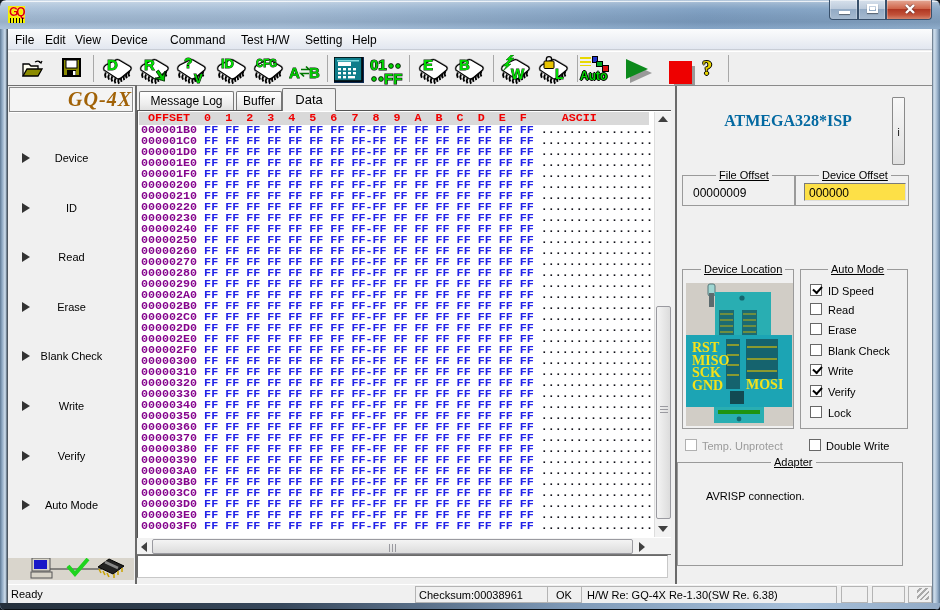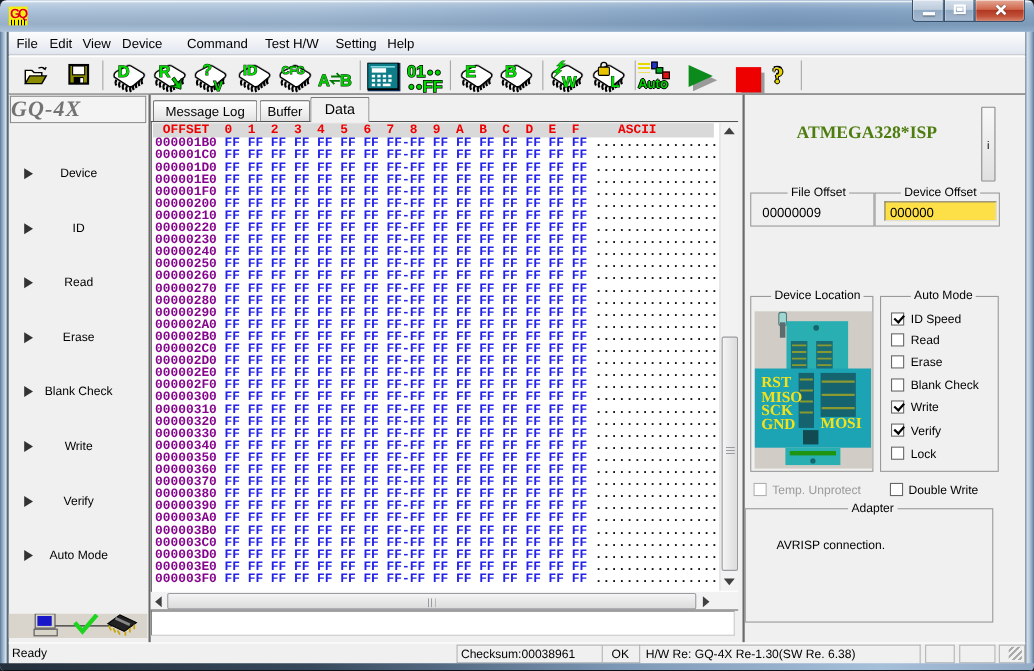--- a/index.html
+++ b/index.html
@@ -35,21 +35,21 @@
 
 #menu {position:absolute;left:8px;right:8px;top:29px;height:21px;background:linear-gradient(180deg,#fbfcfd 0%,#f2f4f7 40%,#e2e7f0 100%);border-bottom:1px solid #c8cdd6;font-size:12px;color:#000;}
 #menu span {position:absolute;top:4px;}
 
 #tbar {position:absolute;left:8px;right:8px;top:51px;height:36px;background:#efefef;border-top:1px solid #fff;border-bottom:2px solid #6f6f6f;}
 .tsep {position:absolute;top:3px;height:27px;width:1px;background:#a8a8a8;}
 
 #client {position:absolute;left:8px;right:8px;top:86px;bottom:25px;background:#f0f0f0;}
 
 #logo {position:absolute;left:1px;top:1px;width:124px;height:25px;background:#f4f4f4;border:1px solid #8a8a8a;box-shadow:1px 1px 0 #fff;}
-#logo b {position:absolute;left:0;right:0;top:0px;text-align:left;font:bold italic 20px "Liberation Serif",serif;color:#737373;letter-spacing:1px;}
+#logo b {position:absolute;left:0;right:0;top:0px;text-align:right;font:bold italic 20px "Liberation Serif",serif;color:#a16207;letter-spacing:1px;}
 .sbtn {position:absolute;left:0px;width:127px;text-align:center;font-size:11px;color:#000;}
 .sbtn:before {content:"";position:absolute;left:14px;top:1px;width:0;height:0;border-left:8px solid #333;border-top:5px solid transparent;border-bottom:5px solid transparent;}
 #sstrip {position:absolute;left:0px;top:472px;width:126px;height:22px;background:#d9d5cc;}
 
 #vdiv1 {position:absolute;left:127px;top:0;width:2px;bottom:0;background:#6a6a6a;}
 #vdiv2 {position:absolute;left:667px;top:0;width:2px;bottom:0;background:#6a6a6a;}
 #htop {position:absolute;left:129px;right:0px;top:-1px;height:1px;background:#8a8a8a;}
 
 .tab {position:absolute;border:1px solid #777;border-bottom:none;border-radius:2px 2px 0 0;background:linear-gradient(180deg,#fff,#ececec 70%,#e0e0e0);font-size:12px;text-align:center;color:#000;}
 #tabData {background:#f1f1f1;z-index:3;}
@@ -65,24 +65,24 @@
 .ha {color:#101018;letter-spacing:0;}
 #vthumb {position:absolute;left:1px;top:194px;width:15px;height:213px;background:linear-gradient(90deg,#f4f4f4,#dcdcdc);border:1px solid #9a9aa0;border-radius:2px;}
 #vthumb:after {content:"";position:absolute;left:3px;top:99px;width:8px;height:7px;background:repeating-linear-gradient(180deg,#9a9aa0 0 1px,transparent 1px 3px);}
 #hscroll {position:absolute;left:129px;top:452px;width:534px;height:17px;background:#f2f2f2;border-bottom:1px solid #777;}
 #hthumb {position:absolute;left:15px;top:1px;width:481px;height:15px;background:linear-gradient(180deg,#f4f4f4,#dcdcdc);border:1px solid #9a9aa0;border-radius:2px;}
 #hthumb:after {content:"";position:absolute;left:236px;top:4px;width:7px;height:8px;background:repeating-linear-gradient(90deg,#9a9aa0 0 1px,transparent 1px 3px);}
 
 #bedit {position:absolute;left:129px;top:469px;width:531px;height:23px;background:#fff;border:1px solid #6a6a6a;border-bottom-color:#c8c8c8;border-right-color:#c8c8c8;}
 
 #rpanel {position:absolute;left:669px;top:0;right:0;bottom:0;font-size:11px;color:#000;}
-#atmega {position:absolute;left:21px;top:26px;width:180px;text-align:center;font:bold 16px "Liberation Serif",serif;color:#4d7c0f;}
+#atmega {position:absolute;left:21px;top:26px;width:180px;text-align:center;font:bold 16px "Liberation Serif",serif;color:#0369a1;}
 #ibtn {position:absolute;left:215px;top:11px;width:13px;height:68px;background:linear-gradient(180deg,#f8f8f8,#e0e0e0);border:1px solid #8a8a8a;border-radius:1px;font-size:10px;text-align:center;line-height:70px;}
 .grp {position:absolute;border:1px solid #9a9a9a;}
-.grp > b {position:absolute;top:-7px;font-weight:normal;background:#f0f0f0;padding:0 3px;white-space:nowrap;}
+.grp > b {position:absolute;top:-7px;font-weight:normal;background:#f0f0f0;padding:0 3px;white-space:nowrap;text-decoration:underline;}
 .radio {position:absolute;width:11px;height:11px;border-radius:50%;background:#fff;border:1px solid #666;box-shadow:1px 1px 0 #fff;}
 .radio.on:after {content:"";position:absolute;left:2.5px;top:2.5px;width:4px;height:4px;border-radius:50%;background:#000;}
 .cb {position:absolute;width:12px;height:12px;background:#fff;border:1px solid #676767;}
 .cb.on:after {content:"";position:absolute;left:1.5px;top:1px;width:7px;height:4px;border-left:2px solid #000;border-bottom:2px solid #000;transform:rotate(-48deg);}
 .lbl {position:absolute;white-space:nowrap;}
 #dloc {position:absolute;left:9px;top:197px;width:107px;height:143px;background:#d1cdc6;}
 </style></head><body>
 <div id="win">
  <div id="title">
   <div id="ticon">

